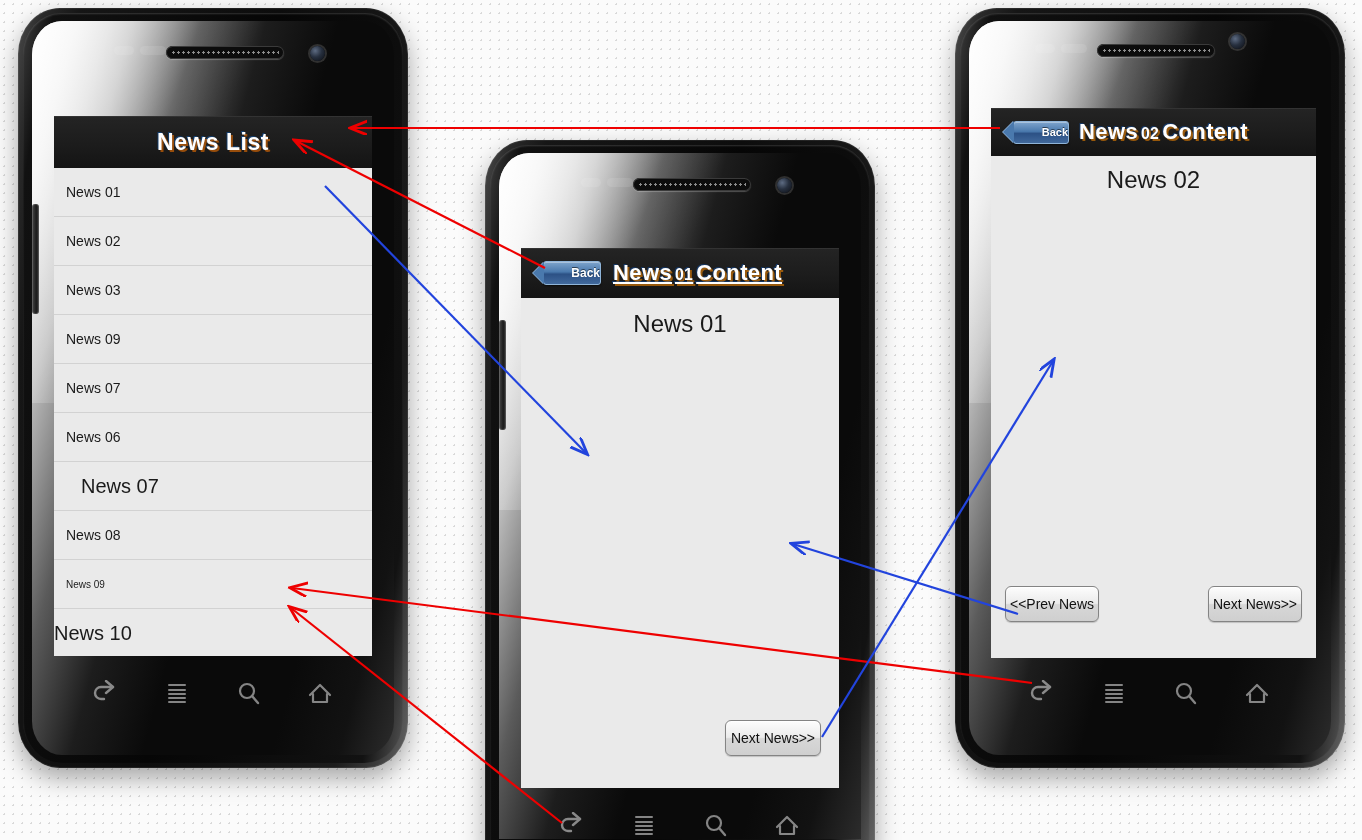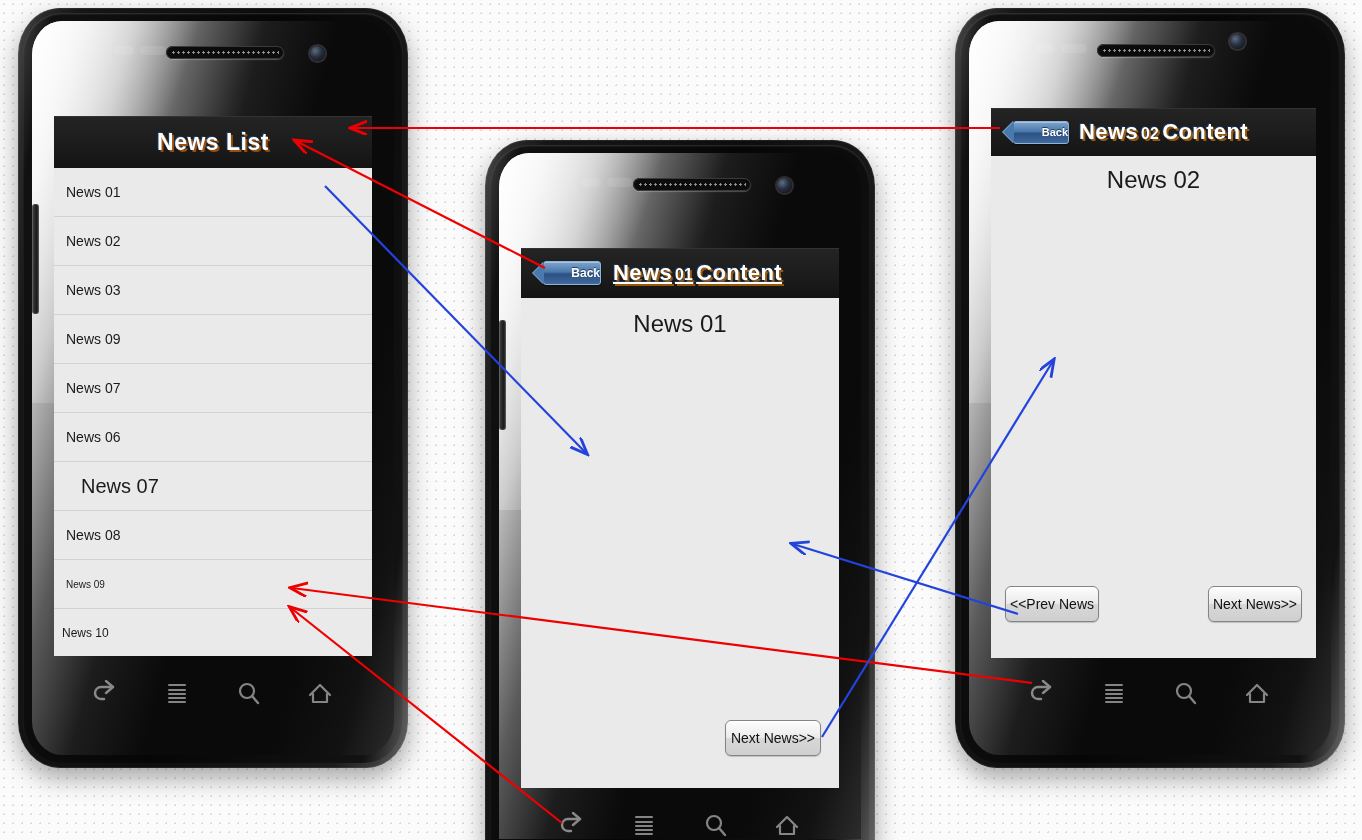--- a/index.html
+++ b/index.html
@@ -160,21 +160,21 @@
           </div>
           <div class="list-item" style="height: 48px; padding: 0px 27px; font-size: 20px;">
             <span>News 07</span>
           </div>
           <div class="list-item" style="height: 48px; padding: 0px 12px; font-size: 14px;">
             <span>News 08</span>
           </div>
           <div class="list-item" style="height: 48px; padding: 0px 12px; font-size: 10px;">
             <span>News 09</span>
           </div>
-          <div class="list-item" style="height: 48px; padding: 0px 8px; font-size: 12px;">
+          <div class="list-item" style="height: 48px; padding: 0px 0; font-size: 20px;">
             <span>News 10</span>
           </div>
         </div>
     </div>
 
     <div class="navbar" style="left:52px;right:52px;top:660px;height:50px;">
       <span class="ic">
         <svg width="30" height="26" viewBox="0 0 30 26">
             <path d="M22 7 H10 a6 6 0 0 0 0 12 h3" fill="none" stroke="#cfcfcf" stroke-width="2.4" stroke-linecap="round"></path>
             <path d="M15 1 L22 7 L15 13" fill="none" stroke="#cfcfcf" stroke-width="2.4" stroke-linecap="round" stroke-linejoin="round"></path>

